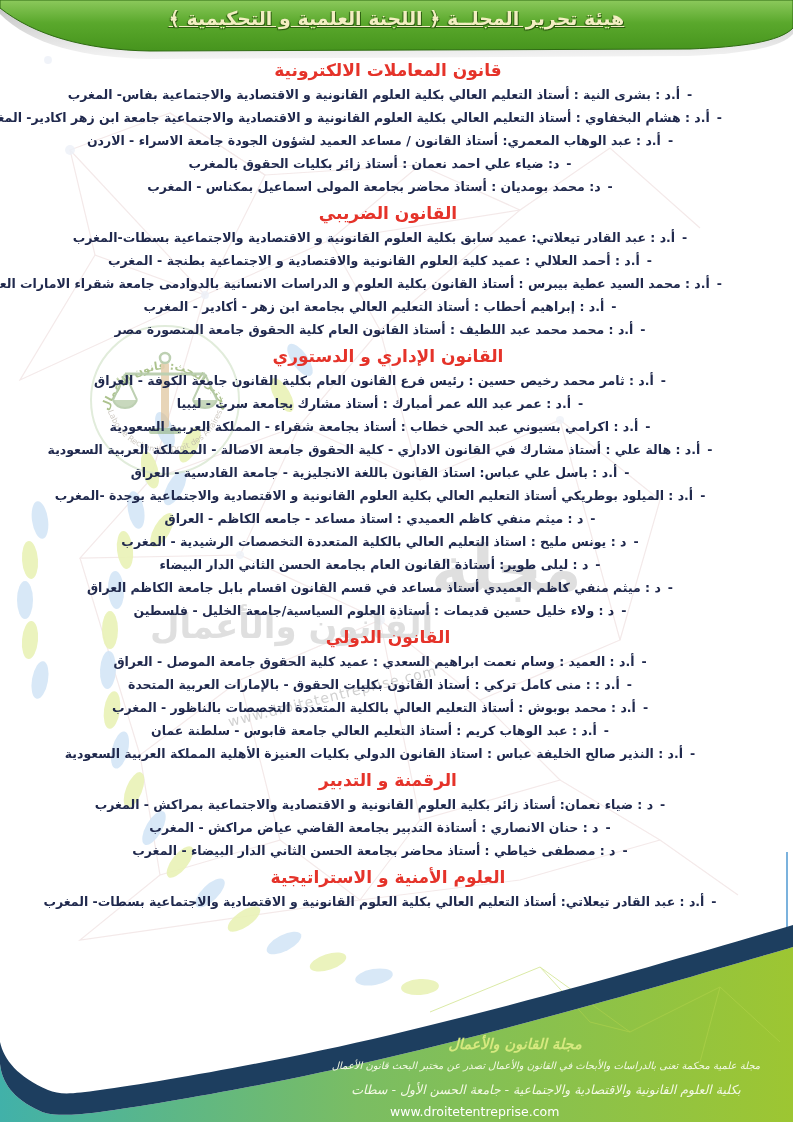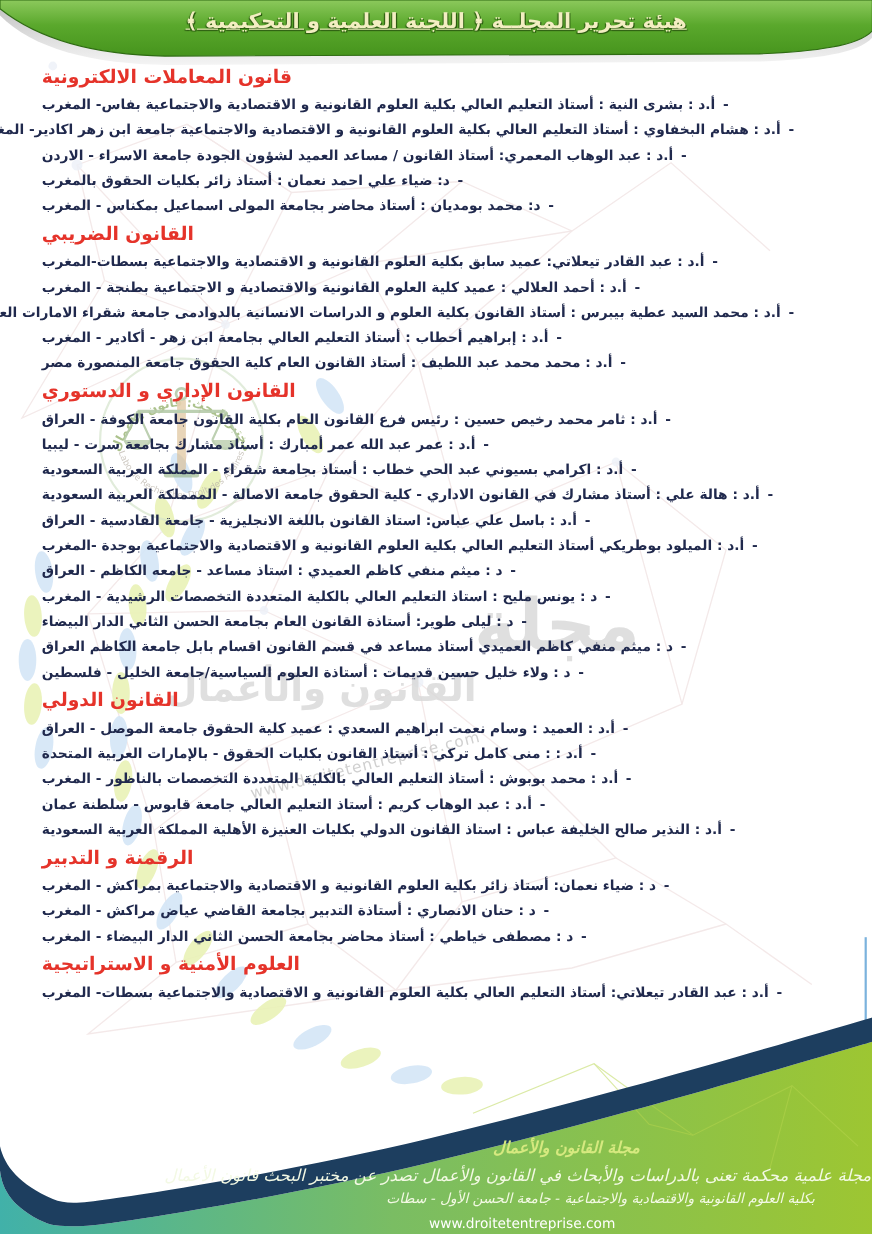--- a/index.html
+++ b/index.html
@@ -13,31 +13,31 @@
   .wm-big2{left:150px;top:606px;font-size:34px;letter-spacing:2px;}
   .wm-site{position:absolute;left:225px;top:688px;z-index:0;color:#c8c8c8;font-size:14px;letter-spacing:1px;transform:rotate(-14deg);opacity:.85;}
 
   
   .banner{position:absolute;left:0;top:0;width:793px;height:70px;z-index:3;}
   .banner-title{position:absolute;left:0;top:7px;width:100%;text-align:center;z-index:4;
     direction:rtl;color:#f3eec2;font-size:19px;font-weight:bold;
     text-shadow:1px 1px 0 #2c5c10, -1px 1px 1px #2c5c10;text-decoration:underline;}
 
   
-  .content{position:absolute;top:55px;left:0;right:0;z-index:2;direction:rtl;text-align:left;
+  .content{position:absolute;top:55px;left:0;right:0;z-index:2;direction:rtl;text-align:center;
     padding:0 55px 0 38px;}
   .sec-heading{color:#e5332a;font-size:17px;font-weight:bold;line-height:23px;margin:4px 0 1px 0;}
   .member{direction:rtl;color:#20294d;font-size:12.5px;font-weight:bold;line-height:23px;padding-right:16px;white-space:nowrap;}
   .member .bullet{margin-left:7px;}
 
   
   .footer-svg{position:absolute;left:0;top:892px;z-index:3;}
   .f-text{position:absolute;z-index:4;direction:rtl;white-space:nowrap;font-style:italic;}
   .f-title{left:380px;top:1036px;width:270px;text-align:center;color:#d6e97f;font-size:14.5px;font-weight:bold;}
-  .f-line1{left:300px;top:1060px;width:492px;text-align:center;color:#f3f9e4;font-size:15px;}
+  .f-line1{left:300px;top:1060px;width:492px;text-align:center;color:#f3f9e4;font-size:10px;}
   .f-line2{left:300px;top:1082px;width:492px;text-align:center;color:#f3f9e4;font-size:12.5px;}
   .f-site{left:390px;top:1104px;color:#ffffff;font-size:12.5px;direction:ltr;z-index:4;position:absolute;}
 
   .right-line{position:absolute;left:786px;top:852px;width:2px;height:188px;background:#5a9fd4;opacity:.8;z-index:2;}
 </style>
 </head>
 <body>
 
 <div class="page">
 

